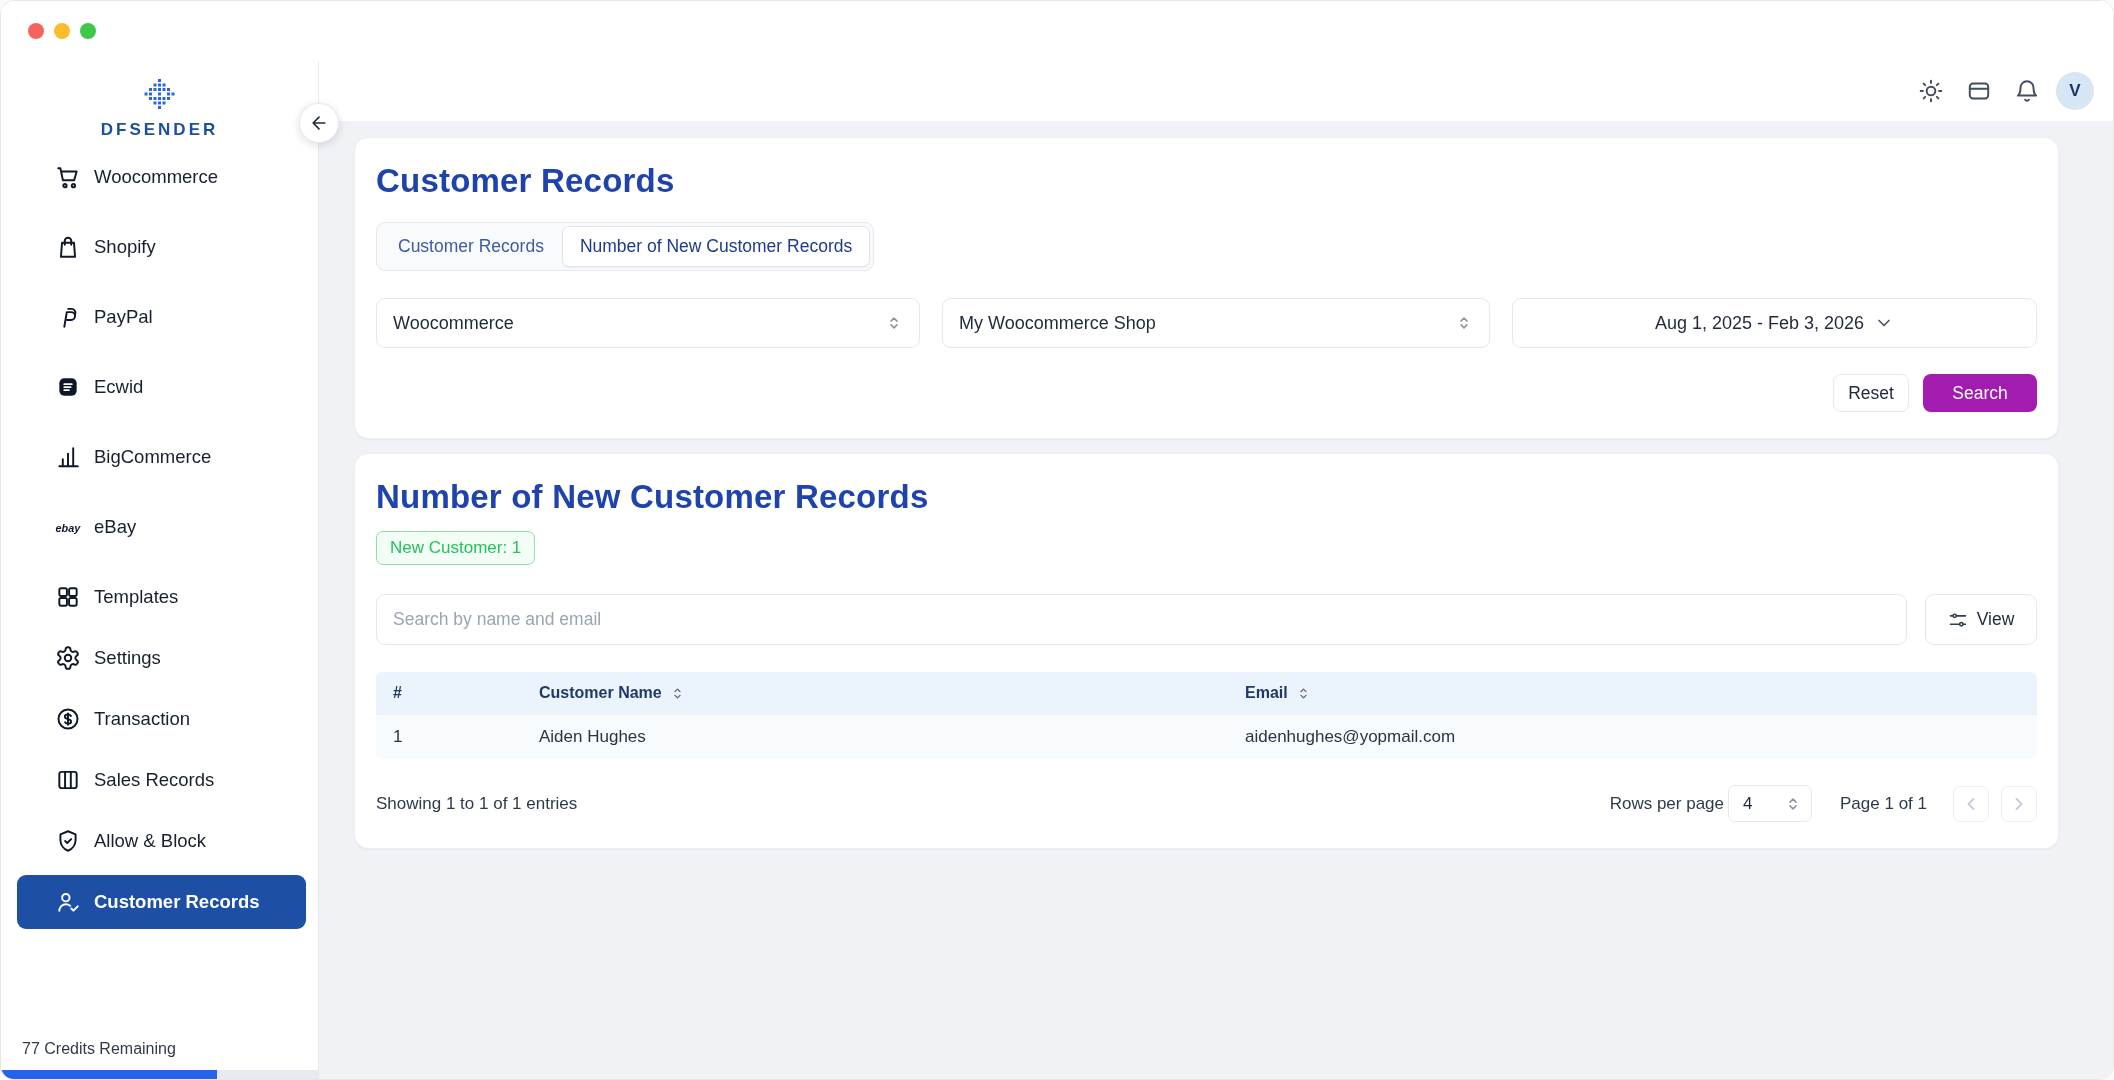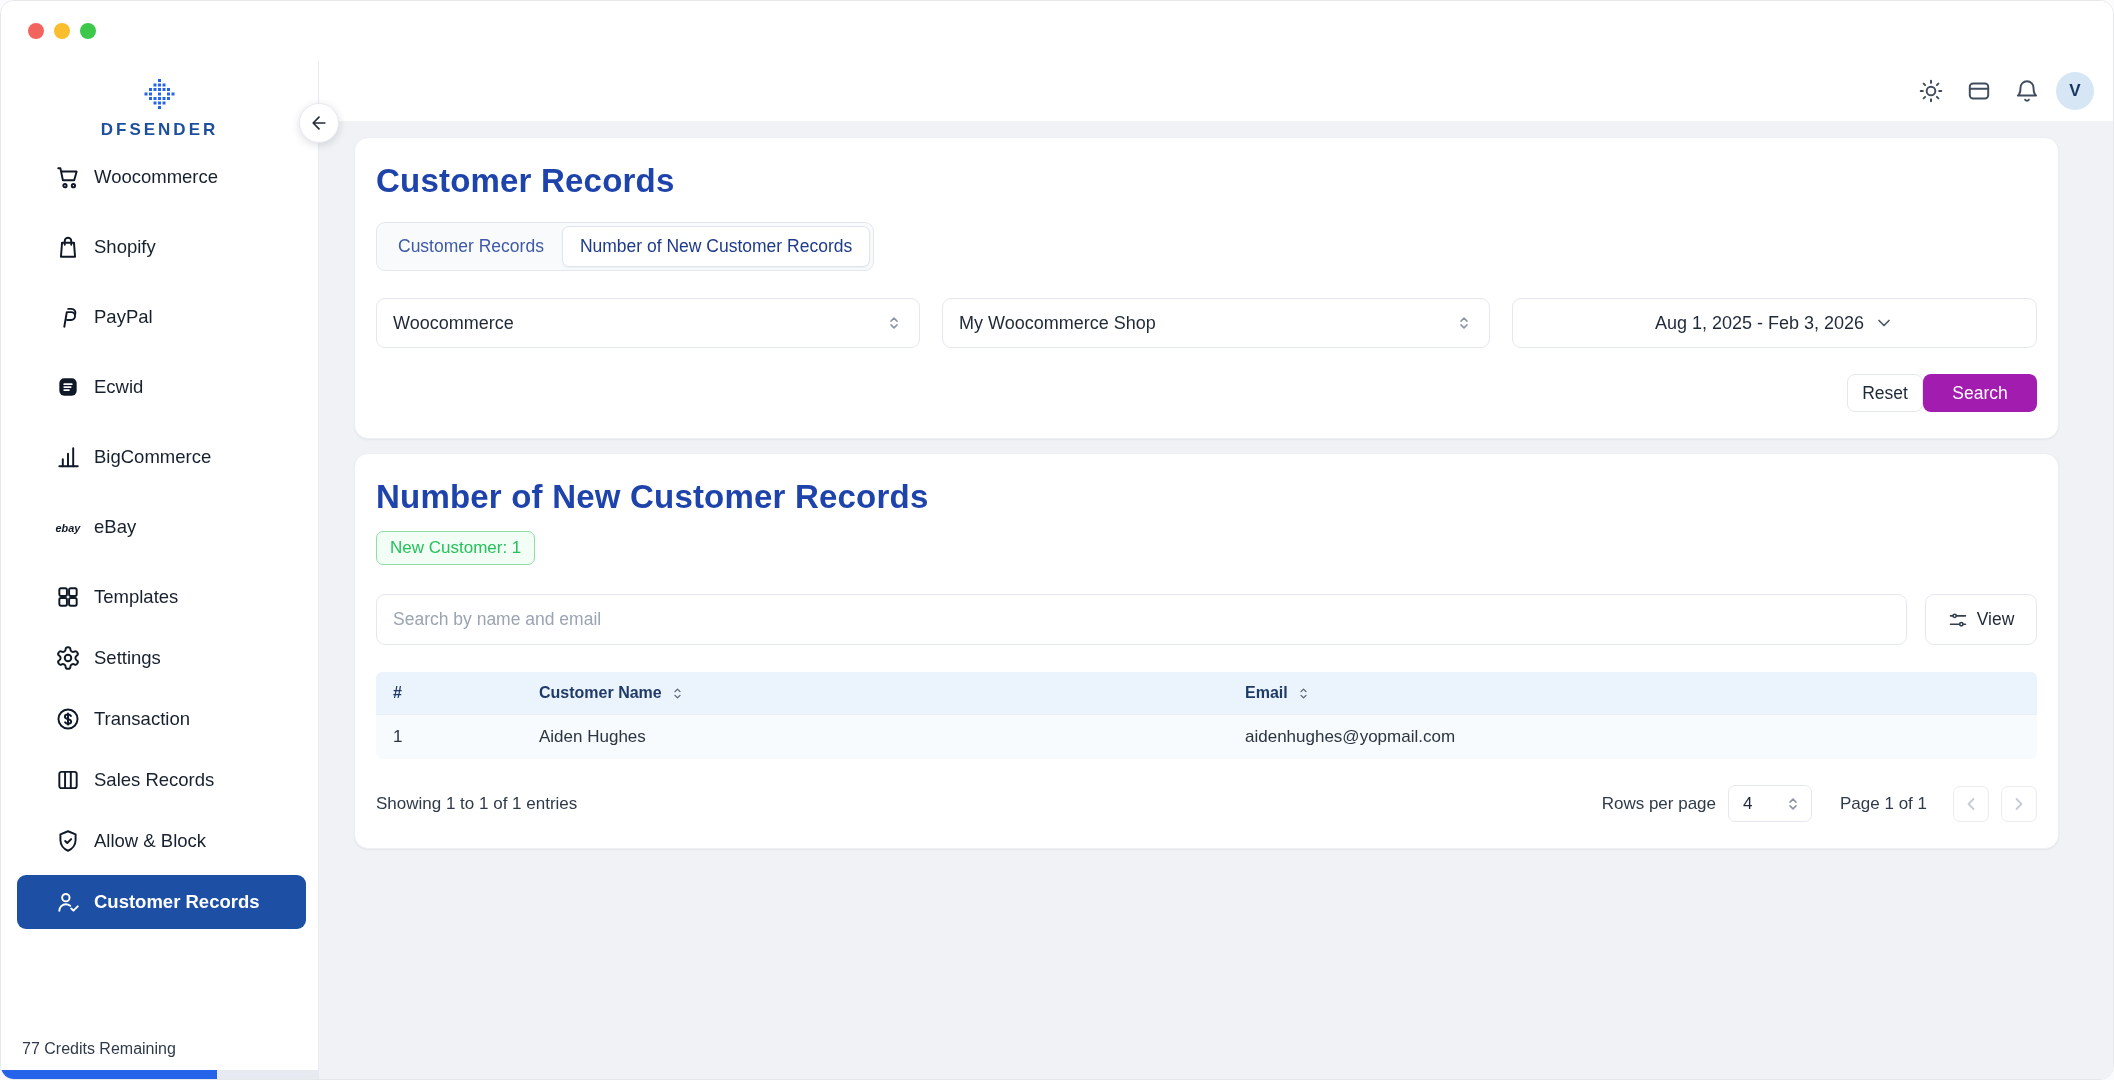--- a/index.html
+++ b/index.html
@@ -77,21 +77,21 @@
   .select { height:50px; border:1px solid #e4e8ee; border-radius:9px; background:#fff;
             display:flex; align-items:center; padding:0 16px; font-size:18px; color:#1f2937;
             cursor:pointer; }
   .select .grow { flex:1; }
   .sel-platform { width:544px; } .sel-shop { width:548px; }
   .sel-date { flex:1; justify-content:center; gap:10px; }
   .chev { color:#8b94a3; display:flex; }
   .chev svg { width:18px; height:18px; }
   .sel-date .chev svg { width:20px; height:20px; }
 
-  .actions { display:flex; justify-content:flex-end; margin-top:26px; }
+  .actions { display:flex; justify-content:flex-end; gap:14px; margin-top:26px; }
   .btn { height:38px; border-radius:8px; font-size:17.5px; display:flex; align-items:center;
          justify-content:center; cursor:pointer; border:none; }
   .btn-reset { width:76px; background:#fff; border:1px solid #e4e8ee; color:#1f2937; }
   .btn-search { width:114px; background:#a21caf; color:#fff; font-weight:500; }
 
   
   .card2 { margin-top:14px; }
   .badge { display:inline-flex; align-items:center; margin-top:15px; padding:6px 13px;
            border:1px solid #8ce0a5; color:#25c15c; background:#f2fdf5; border-radius:7px;
            font-size:17px; }
@@ -111,21 +111,21 @@
   .th { display:flex; align-items:center; gap:8px; padding-left:17px; font-size:16px;
         font-weight:700; color:#1f3a68; }
   .sort { color:#5b6779; display:flex; cursor:pointer; }
   .sort svg { width:15px; height:15px; }
   .trow { height:45px; background:#f7fbfe; border-top:1px solid #e9eef4; }
   .td { padding-left:17px; font-size:17px; color:#2b3440; }
 
   .table-footer { display:flex; align-items:center; margin-top:26px; }
   .showing { font-size:17px; color:#2f3a4a; }
   .footer-right { margin-left:auto; display:flex; align-items:center; }
-  .rpp-label { font-size:17px; color:#2f3a4a; margin-right:12px; }
+  .rpp-label { font-size:17px; color:#2f3a4a; margin-right:4px; }
   .rpp-select { width:84px; height:37px; border:1px solid #e4e8ee; border-radius:7px; background:#fff;
                 display:flex; align-items:center; padding:0 9px 0 14px; font-size:17px; color:#1f2937;
                 cursor:pointer; }
   .rpp-select .grow { flex:1; }
   .page-label { font-size:17px; color:#2f3a4a; margin:0 26px 0 28px; }
   .pg-btn { width:36px; height:36px; border:1px solid #e9edf2; border-radius:7px; background:#fff;
             display:flex; align-items:center; justify-content:center; color:#c3ccd8; cursor:pointer; }
   .pg-btn + .pg-btn { margin-left:12px; }
   .pg-btn svg { width:20px; height:20px; }
 </style>

